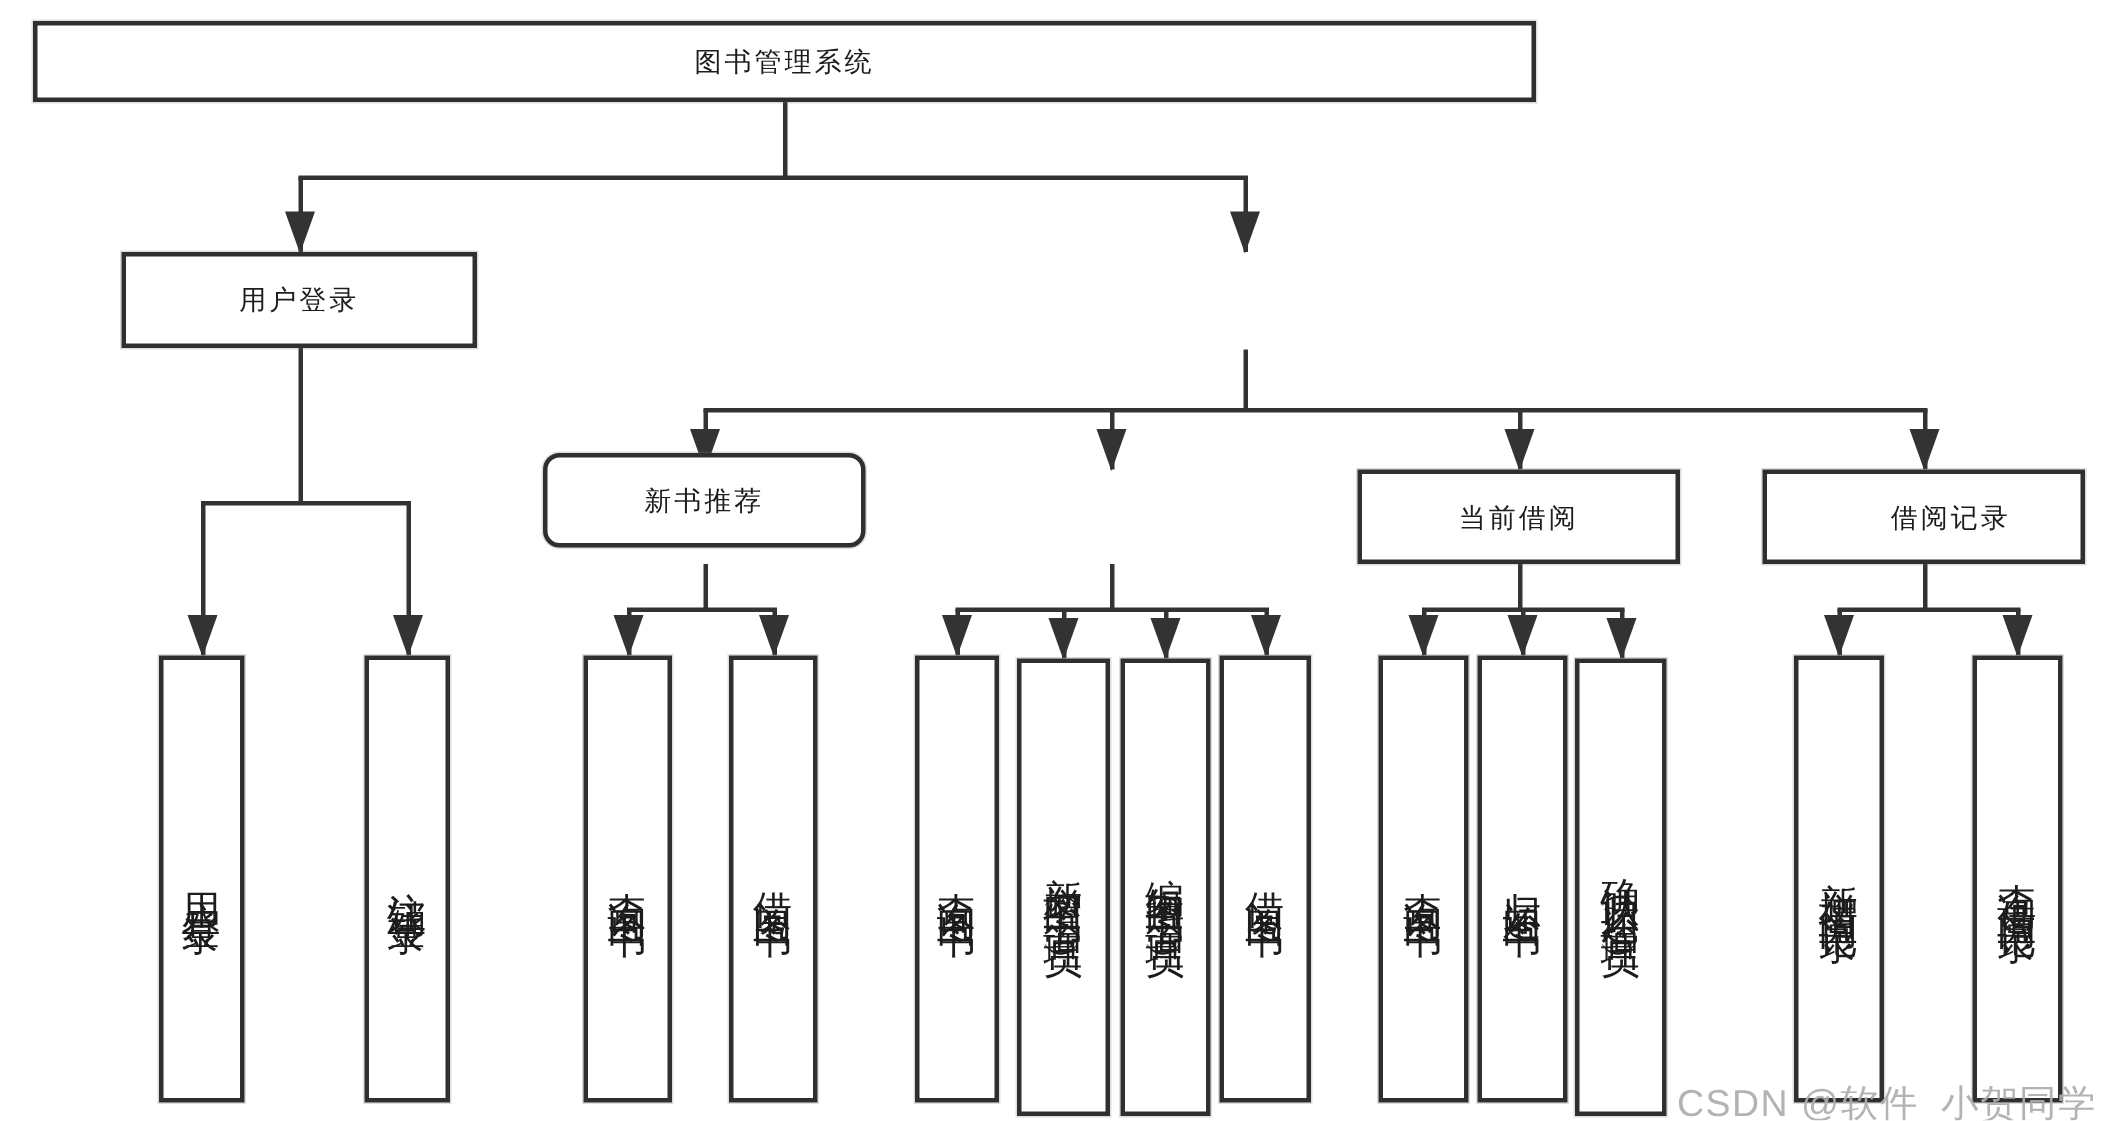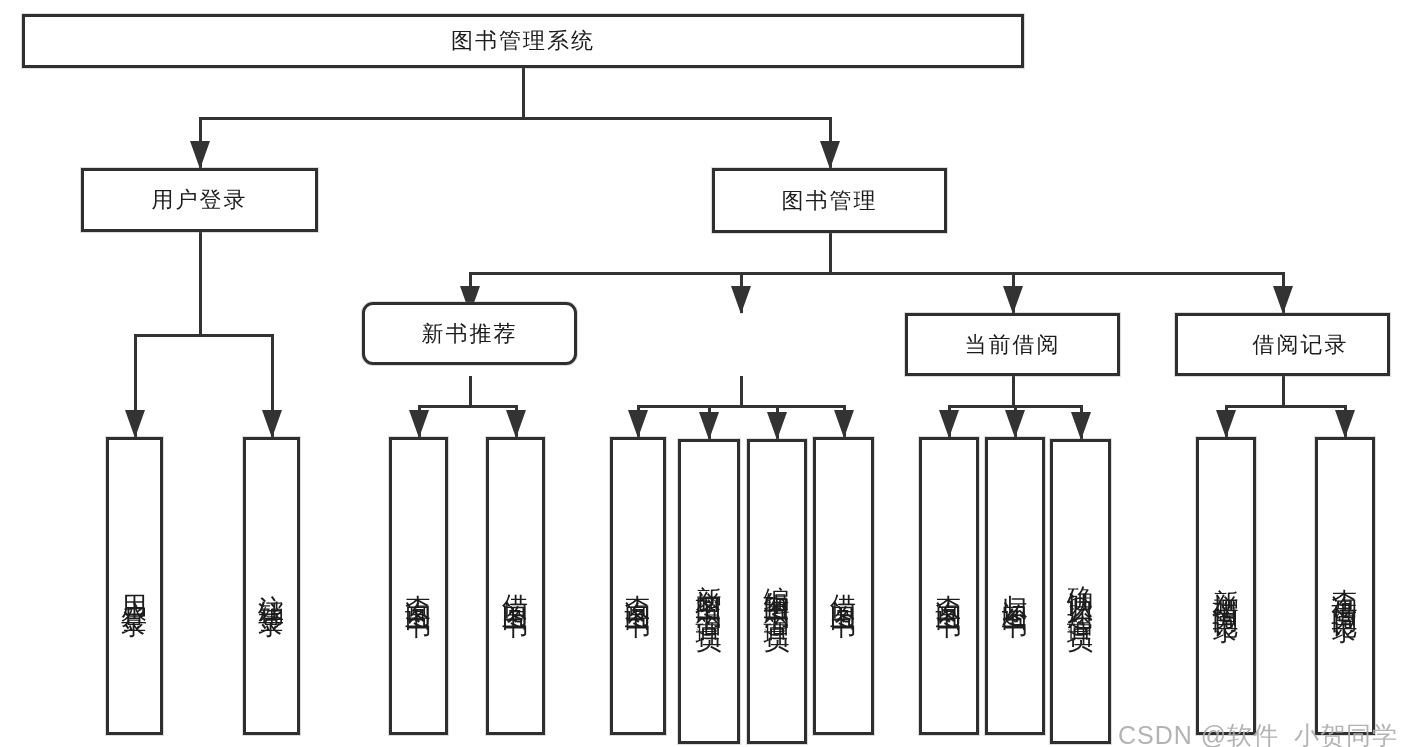--- a/index.html
+++ b/index.html
@@ -19,21 +19,21 @@
     background:#ffffff;
     border:3px solid var(--border);
     display:flex;
     align-items:center;
     justify-content:center;
     color:var(--text);
     box-shadow:0 0 0 1px rgba(120,120,120,.25);
     z-index:2;
   }
   .node.horiz span{
-    font-size:22px;
+    font-size:18px;
     letter-spacing:2px;
     white-space:nowrap;
   }
   .node.vert span{
     writing-mode:vertical-rl;
     text-orientation:mixed;
     font-size:26px;
     letter-spacing:6px;
     line-height:1;
   }
@@ -62,23 +62,20 @@
 </head>
 <body>
 
 <div id="stage" style="--line: #333333; --border: #2f2f2f; --text: #1c1c1c;">
   <div class="watermark" style="top:719px;right:7px;">CSDN @软件_小贺同学</div>
 <div class="node horiz" style="left: 22px; top: 14px; width: 1002px; height: 54px;">
       <span>图书管理系统</span>
     </div>
     <div class="node horiz" style="left: 81px; top: 168px; width: 237px; height: 64px;">
       <span>用户登录</span>
-    </div>
-    <div class="node horiz" style="left: 712px; top: 168px; width: 235px; height: 65px;">
-      <span>图书管理</span>
     </div>
     <div class="node horiz" style="left: 362px; top: 302px; width: 215px; height: 63px; border-radius: 11px;">
       <span>新书推荐</span>
     </div>
     <div class="node horiz" style="left: 905px; top: 313px; width: 215px; height: 63px; align-items: center;">
       <span>当前借阅</span>
     </div>
     <div class="node horiz" style="left: 1175px; top: 313px; width: 215px; height: 63px; padding-left: 36px;">
       <span>借阅记录</span>
     </div>

